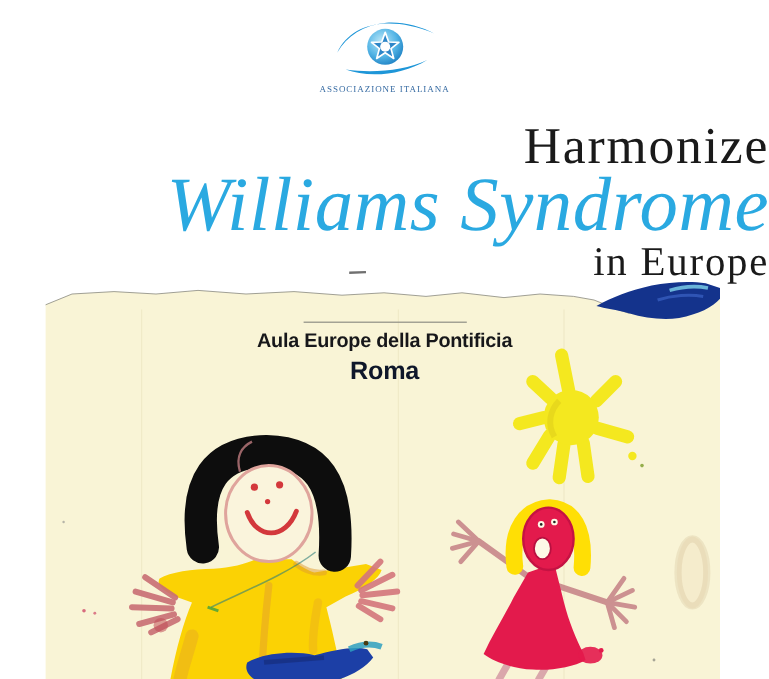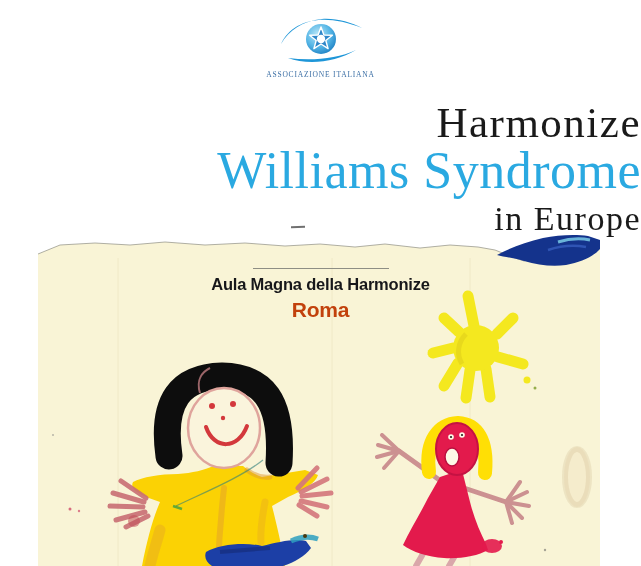--- a/index.html
+++ b/index.html
@@ -7,32 +7,32 @@
           font-family:"Liberation Sans",sans-serif;}
   
   .logo-wrap{position:absolute;top:12px;left:0;width:100%;text-align:center;}
   .logo-svg{display:block;margin:0 auto;}
   .org-lines{margin-top:4px;font-family:"Liberation Serif",serif;font-size:7.5px;
              letter-spacing:.8px;line-height:9px;color:var(--c-org-blue,#3C6FA5);}
   
   .title-wrap{position:absolute;top:100px;left:0;width:100%;text-align:right;
               font-family:"Liberation Serif",serif;color:var(--c-text-dark,#1A1A1A);}
   .title-line1{font-size:43px;line-height:46px;letter-spacing:1.5px;}
-  .title-line2{font-size:52px;line-height:50px;letter-spacing:.5px;color:var(--c-accent-blue,#2AA9E1);}
+  .title-line2{font-size:64px;line-height:50px;letter-spacing:.5px;color:var(--c-accent-blue,#2AA9E1);font-style:italic;}
   .title-line3{font-size:34px;line-height:46px;letter-spacing:1.5px;}
   .mark-dash{position:absolute;left:291px;top:226px;width:14px;height:2px;background:#4c4c4c;
              opacity:.8;transform:rotate(-2deg);}
   
   .drawing-svg{position:absolute;left:0;top:230px;}
   
   .event-wrap{position:absolute;top:262px;left:0;width:100%;text-align:center;font-weight:bold;}
   .event-date{font-size:19.5px;letter-spacing:-.2px;color:var(--c-date-pink,#E0175B);}
   .event-divider{width:136px;height:0;border-top:1px solid #8e8e84;margin:6px auto 6px;}
   .event-venue{font-size:16.5px;line-height:19px;letter-spacing:-.2px;color:#17171a;}
-  .event-city{font-size:21px;margin-top:4px;letter-spacing:-.2px;color:#c2410c;}
+  .event-city{font-size:21px;margin-top:4px;letter-spacing:-.2px;color:#0f172a;}
 </style>
 </head>
 <body>
 
 <div class="poster">
 
   <div class="logo-wrap">
     <svg class="logo-svg" width="92" height="54" viewBox="0 0 92 54">
       <defs>
         <radialGradient id="irisGrad" cx="40%" cy="35%" r="75%">
@@ -191,17 +191,17 @@
       <circle cx="305" cy="306" r="2" fill="#4A3A10"></circle>
       <circle cx="70" cy="279" r="1.5" fill="#D04868" opacity="0.8"></circle>
       <circle cx="79" cy="281" r="1.2" fill="#D04868" opacity="0.7"></circle>
       <circle cx="53" cy="205" r="1" fill="#888888" opacity="0.6"></circle>
       <circle cx="545" cy="320" r="1.2" fill="#555555" opacity="0.5"></circle>
     </g>
   </svg>
 
   <div class="event-wrap">
     <div class="event-divider"></div>
-    <div class="event-venue">Aula Magna della Harmonize</div>
+    <div class="event-venue">Aula Europe della Pontificia</div>
     <div class="event-city">Roma</div>
   </div>
 
 </div>
 
 </body></html>

